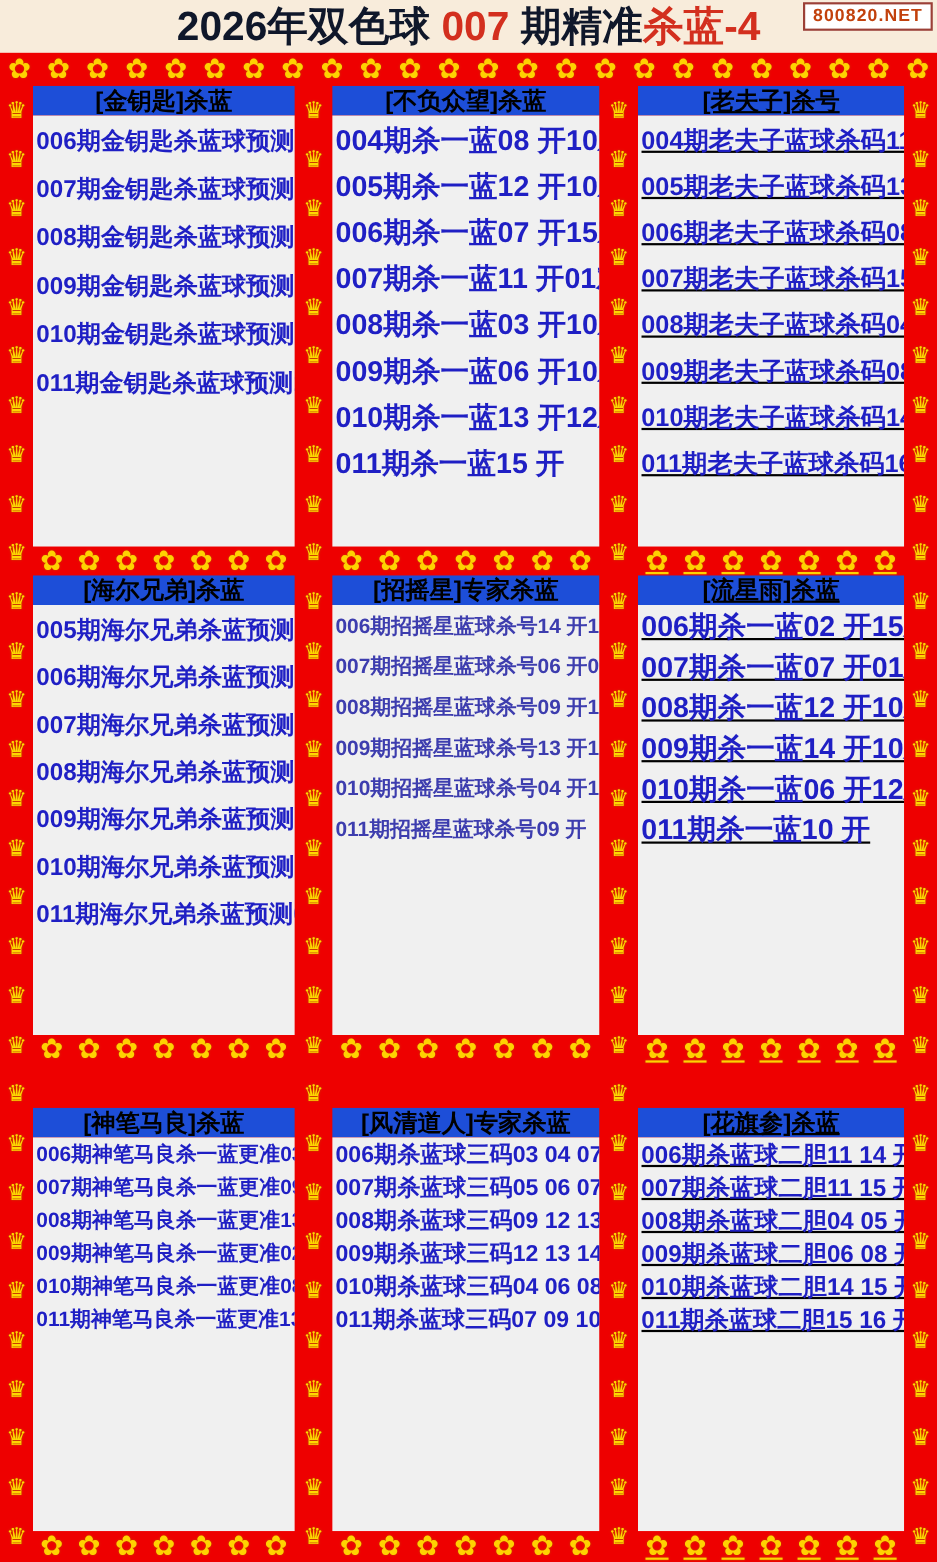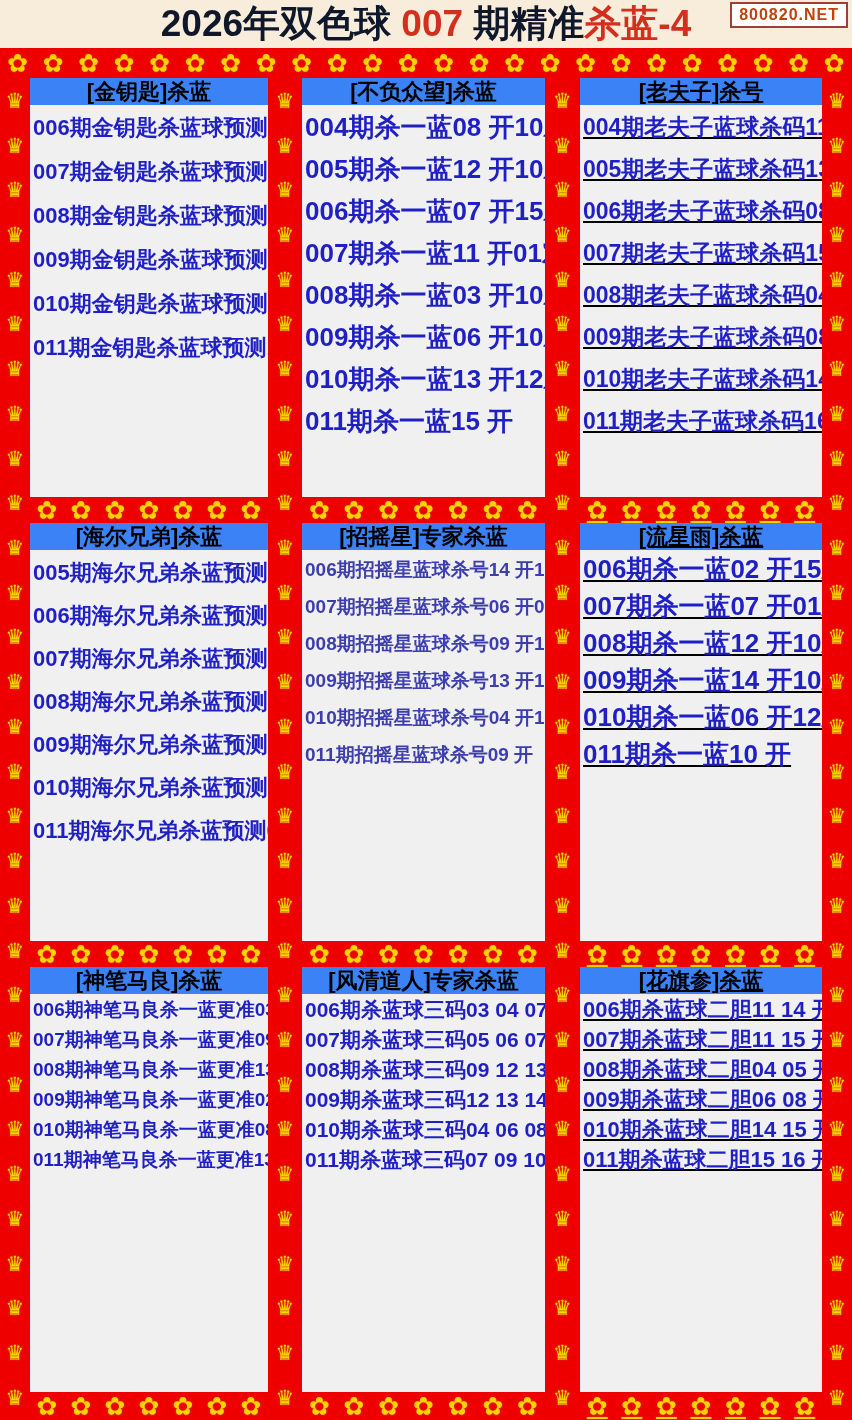--- a/index.html
+++ b/index.html
@@ -39,23 +39,23 @@
   .flower-strip{
     display:flex;justify-content:space-around;align-items:center;
     color:#ffd200;font-size:25px;line-height:1;
     text-shadow:0 0 2px #c05000;overflow:hidden;
   }
   .fr-top{grid-row:1;grid-column:1/8;}
   .r3{grid-row:3;} .r5{grid-row:5;} .r7{grid-row:7;}
   .c2{grid-column:2;} .c4{grid-column:4;} .c6{grid-column:6;text-decoration:underline;}
   
   .panel{display:flex;flex-direction:column;overflow:hidden;}
-  .pr2{grid-row:2;} .pr4{grid-row:4;} .pr6{grid-row:6;}
+  .pr2{grid-row:2;} .pr4{grid-row:4;} .pr6{grid-row:6;margin-top:40px;}
   .ph{
-    margin:0;flex:0 0 27px;background:#3b82f6;color:#000;
+    margin:0;flex:0 0 27px;background:#1d4ed8;color:#000;
     font-size:22px;font-weight:bold;line-height:27px;text-align:center;
     white-space:nowrap;overflow:hidden;
   }
   .pb{
     flex:1;background:#f0f0f0;padding:1px 0 0 3px;overflow:hidden;
   }
   .line{
     color:#1f1fc4;font-weight:bold;white-space:nowrap;overflow:hidden;
   }
   .p1 .line{font-size:22px;line-height:44px;}

